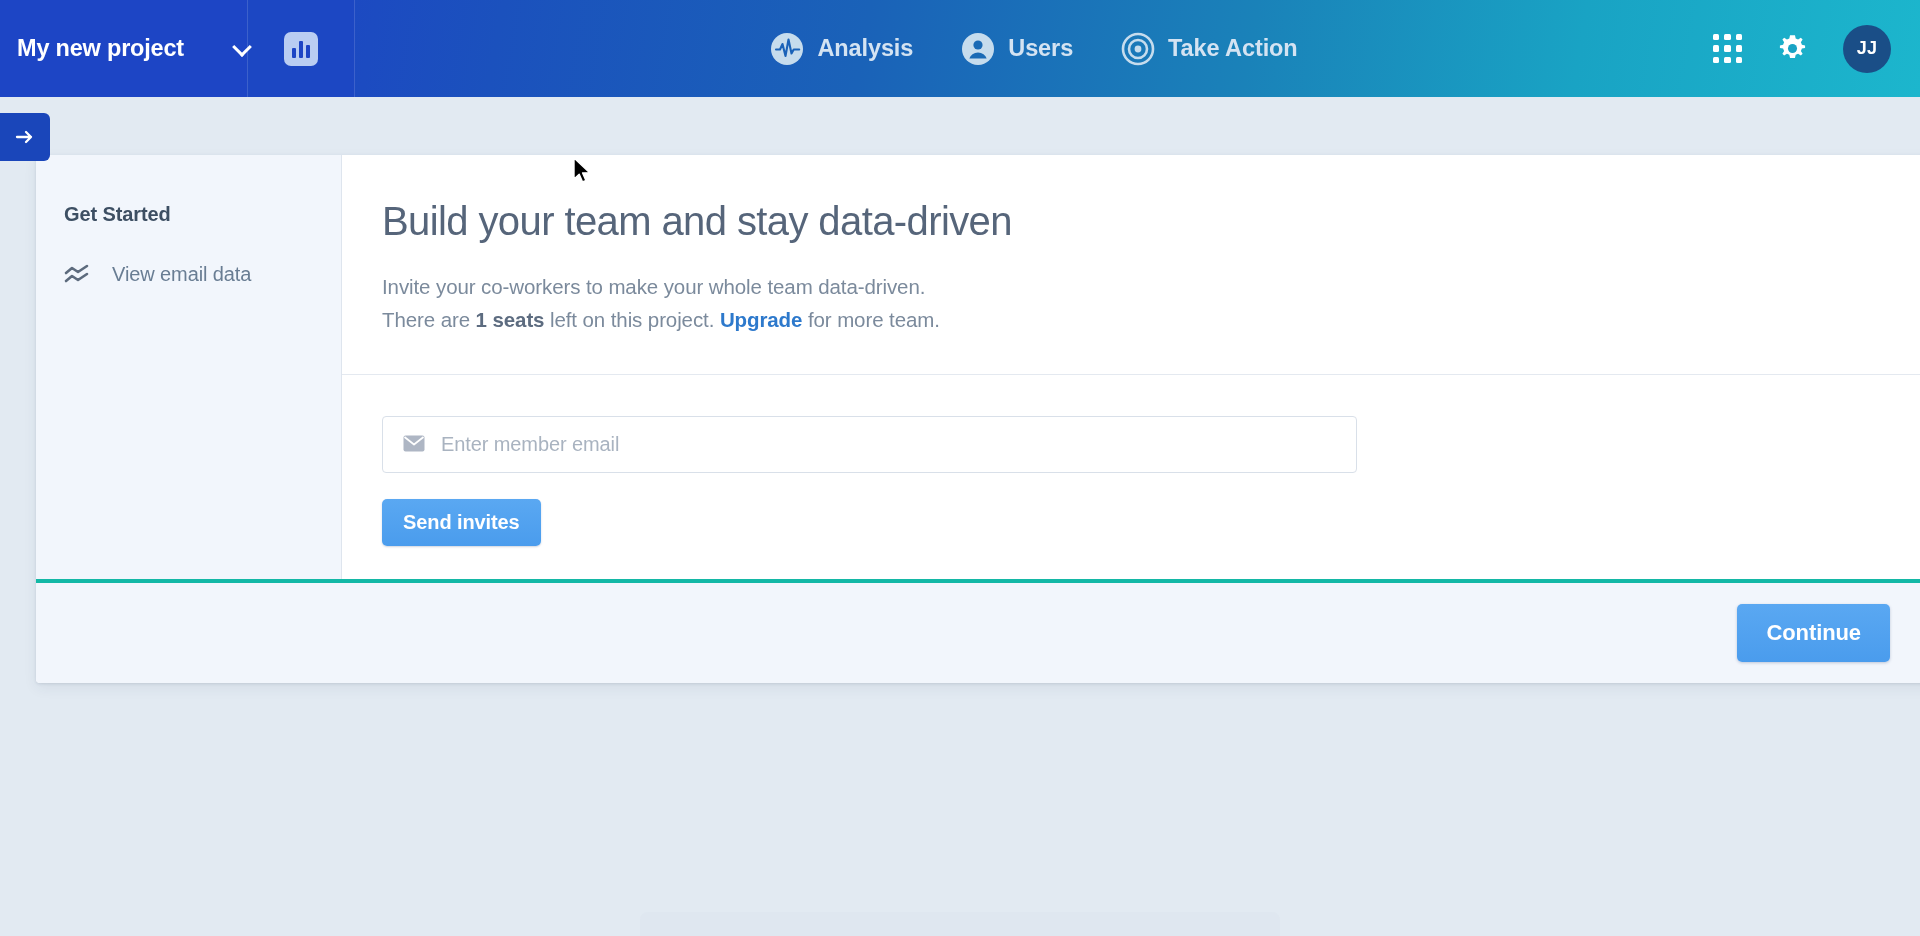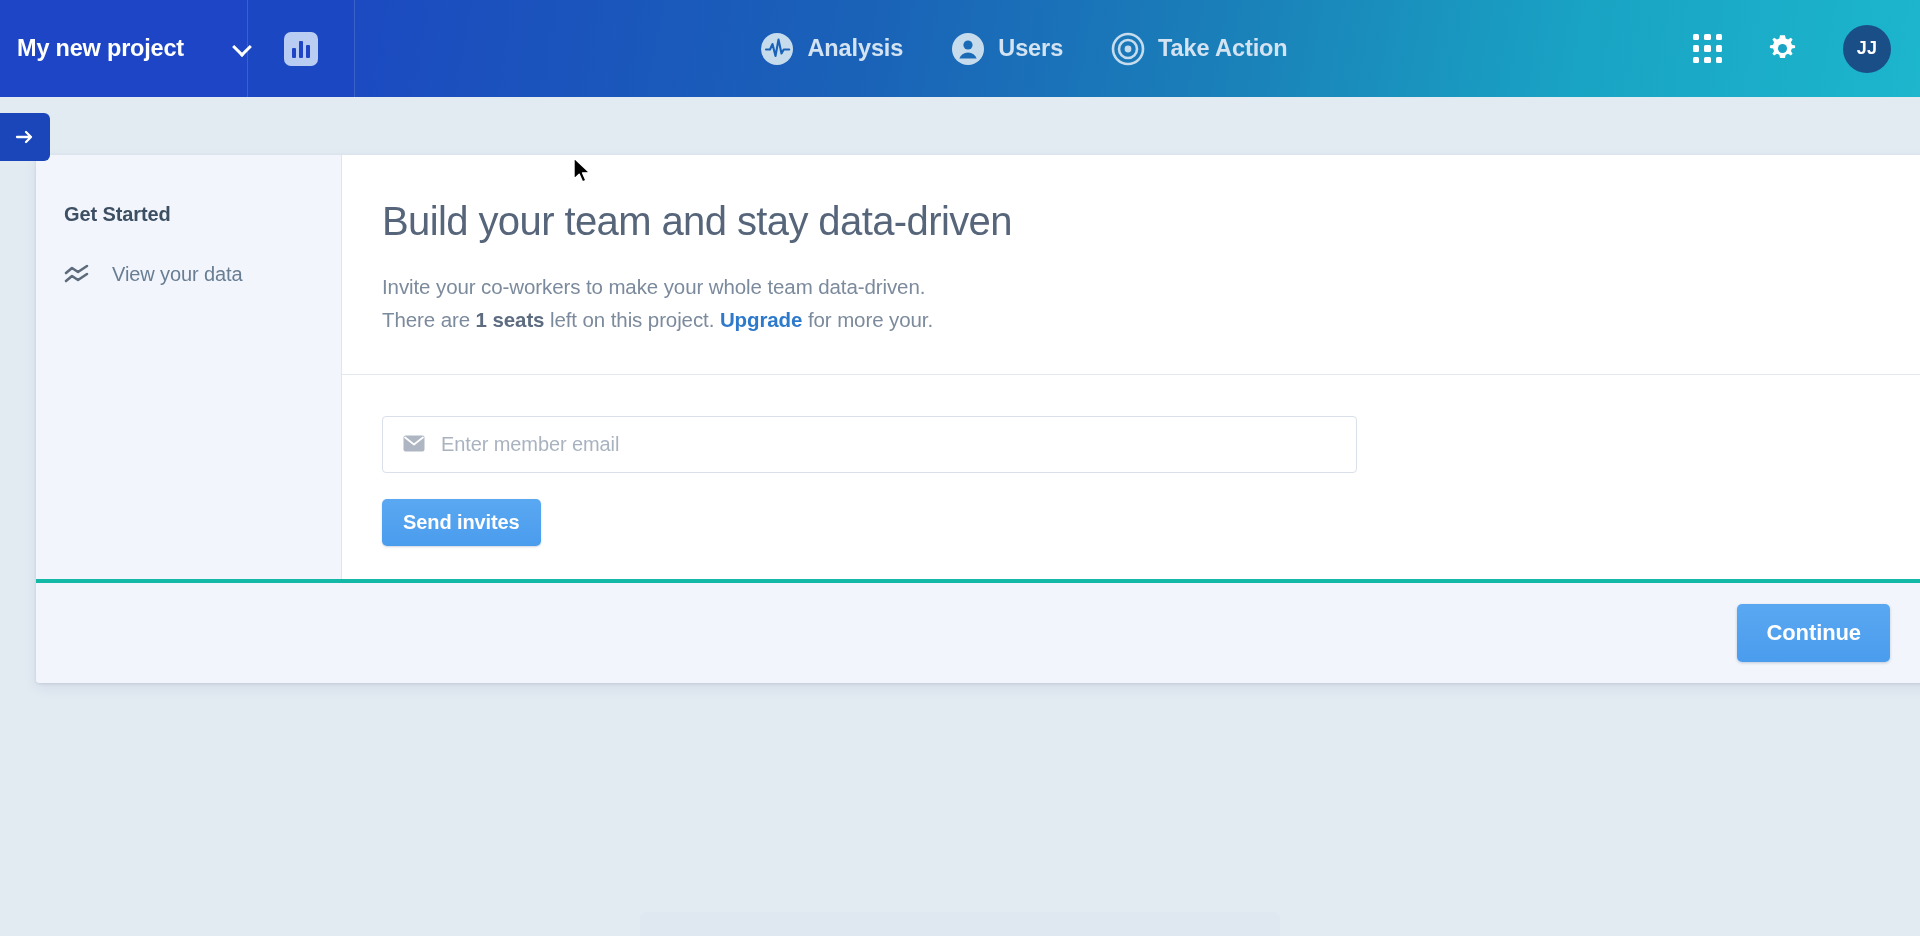--- a/index.html
+++ b/index.html
@@ -115,21 +115,21 @@
     color: #d4e3f2;
     font-size: 23.5px;
     font-weight: bold;
     letter-spacing: -0.1px;
     white-space: nowrap;
   }
 
   .right-zone {
     display: flex;
     align-items: center;
-    gap: 44px;
+    gap: 34px;
     padding-right: 29px;
     flex: 0 0 auto;
   }
   .grid-ico {
     width: 29px; height: 29px;
     display: grid;
     grid-template-columns: repeat(3, 1fr);
     grid-template-rows: repeat(3, 1fr);
     gap: 5px;
     cursor: pointer;
@@ -425,31 +425,31 @@
 
   <div class="card-body">
 
     <aside class="side-panel">
       <div class="side-title">Get Started</div>
       <div class="side-link">
         <svg class="trend-ico" viewBox="0 0 30 22">
           <path d="M2 9 l6 -5 l6 4 l9 -6" fill="none" stroke="#5d6b7d" stroke-width="2.6" stroke-linecap="round" stroke-linejoin="round"></path>
           <path d="M2 17 l6 -5 l6 4 l9 -6" fill="none" stroke="#5d6b7d" stroke-width="2.6" stroke-linecap="round" stroke-linejoin="round"></path>
         </svg>
-        <span class="side-link-label">View your data</span>
+        <span class="side-link-label">View email data</span>
       </div>
     </aside>
 
     <section class="main-panel">
 
       <div class="main-head">
         <h1 class="main-title">Build your team and stay data-driven</h1>
         <p class="main-sub">
           <span>Invite your co-workers to make your whole team data-driven.</span><br>
-          <span>There are </span><b>1 seats</b><span> left on this project. </span><a class="upgrade-link" href="#">Upgrade</a><span> for more your.</span>
+          <span>There are </span><b>1 seats</b><span> left on this project. </span><a class="upgrade-link" href="#">Upgrade</a><span> for more team.</span>
         </p>
       </div>
 
       <div class="main-form">
         <div class="email-wrap">
           <svg class="mail-ico" viewBox="0 0 22 17">
             <rect x="0.5" y="0.5" width="21" height="16" rx="2" fill="#aeb6c4"></rect>
             <path d="M1.5 2 L11 9.5 L20.5 2" fill="none" stroke="#ffffff" stroke-width="1.7" stroke-linejoin="round"></path>
           </svg>
           <input class="email-input" type="text" placeholder="Enter member email" style="">

